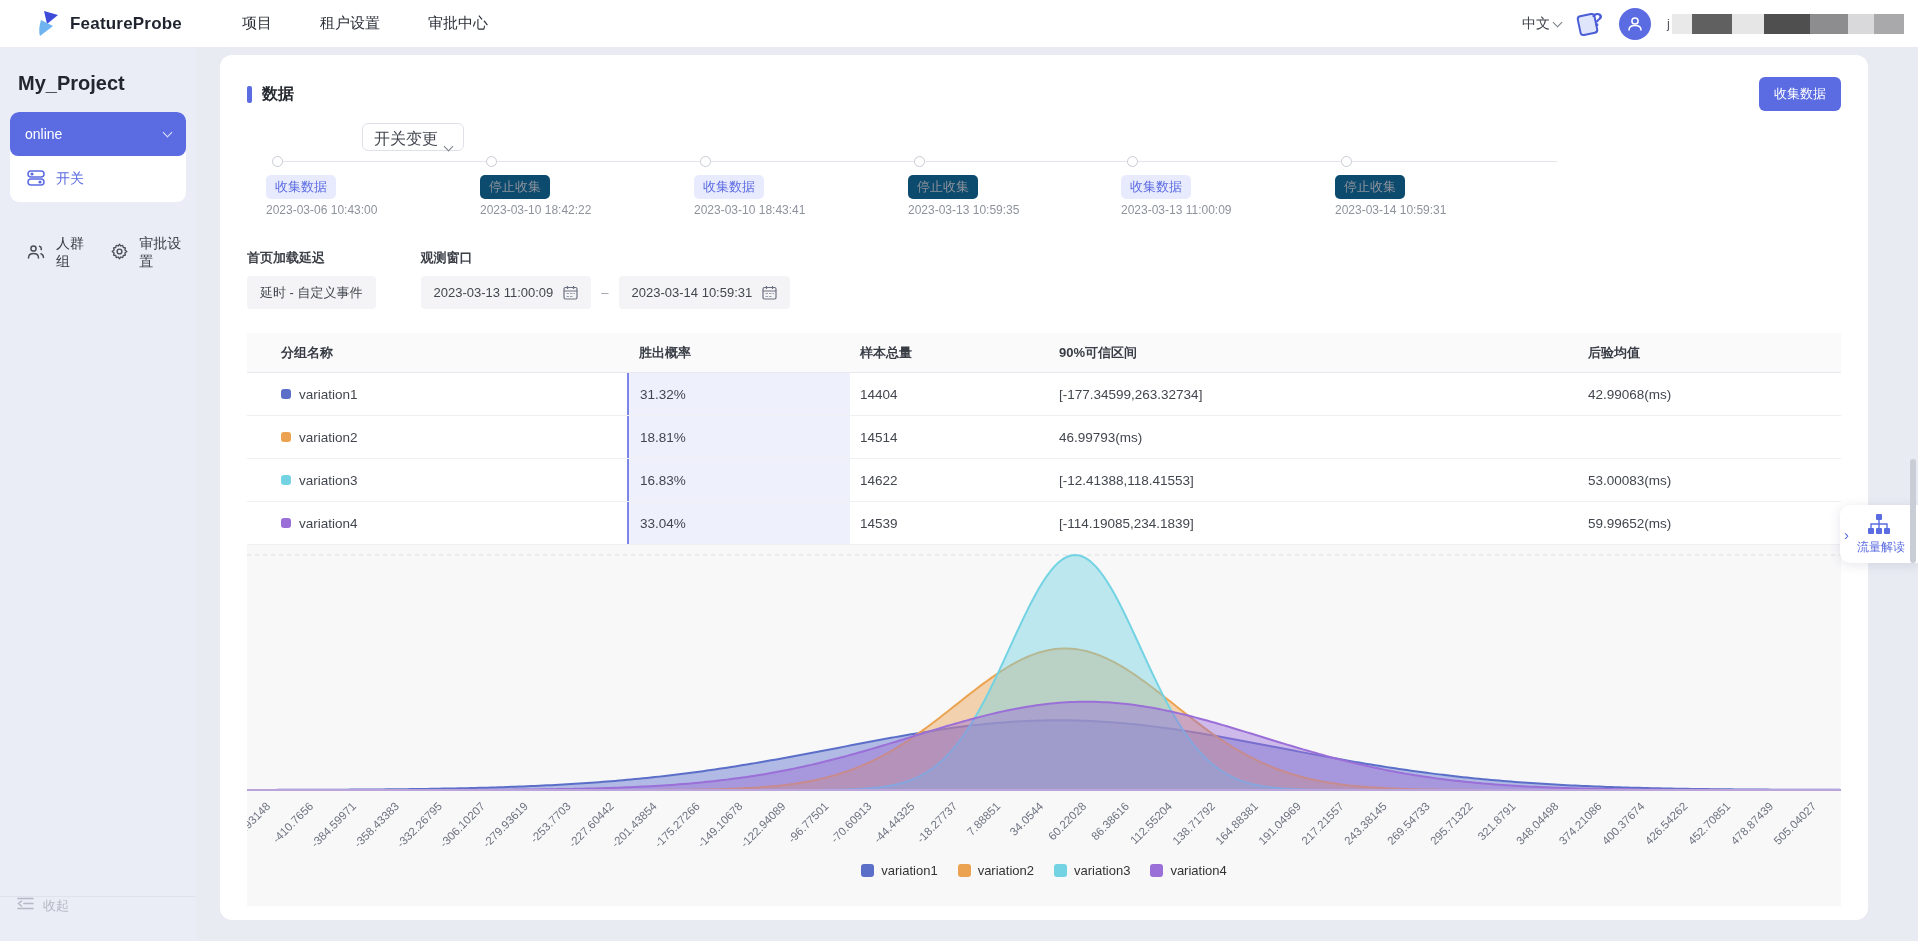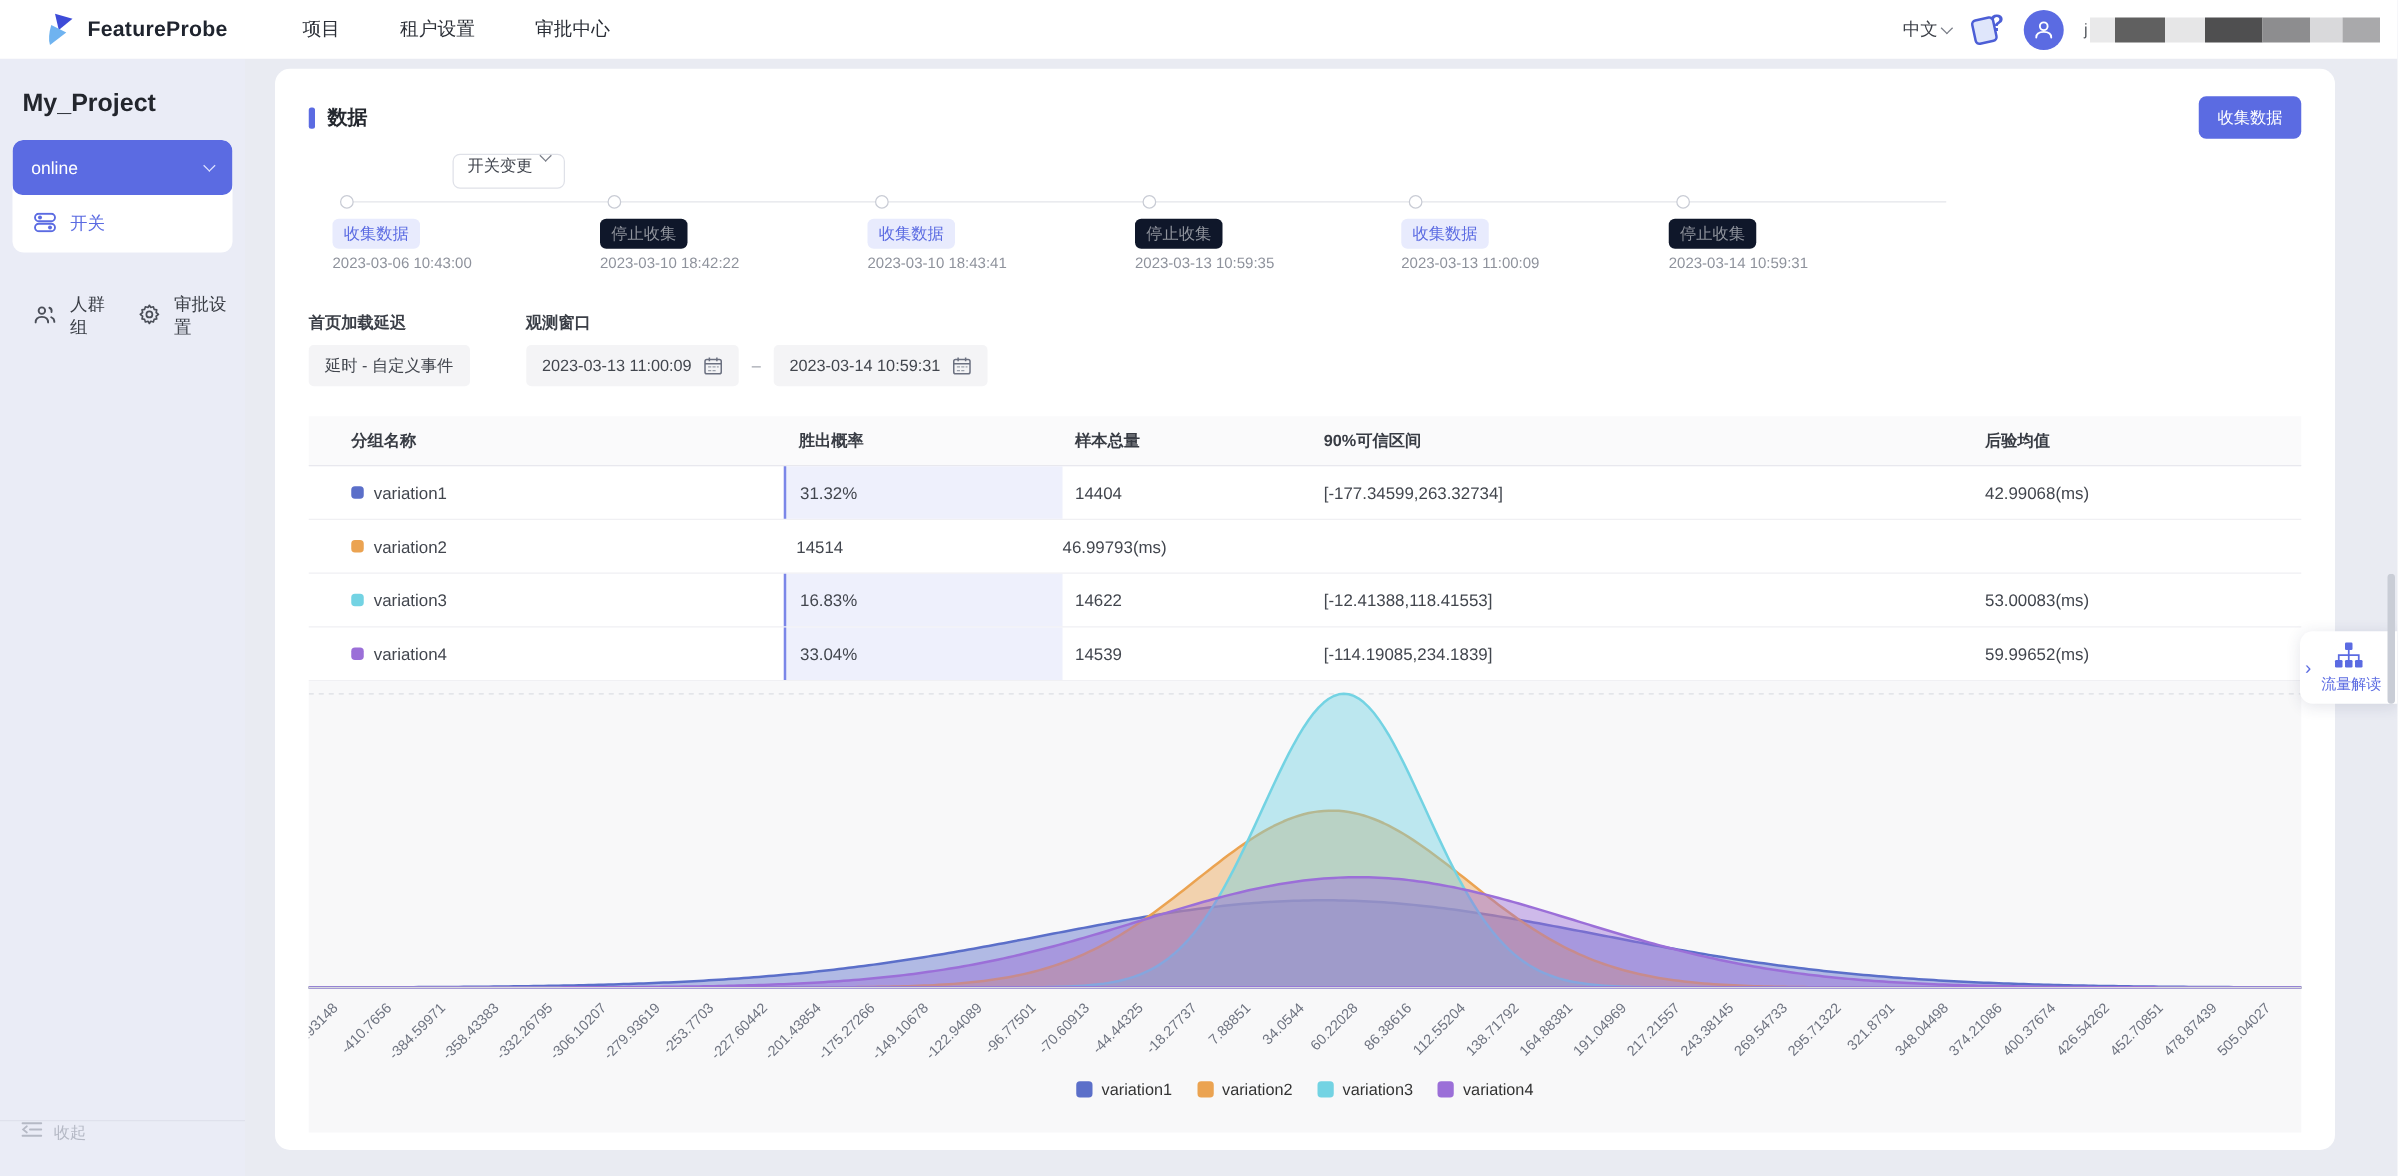--- a/index.html
+++ b/index.html
@@ -37,26 +37,26 @@
 
   
   .panel { margin:8px 50px 0 24px; width:1648px; height:865px; background:#ffffff; border-radius:12px; padding:24px 27px 0 27px; overflow:hidden; }
   .panel-head { display:flex; align-items:center; justify-content:space-between; height:30px; }
   .sec-title { display:flex; align-items:center; gap:10px; font-size:16px; font-weight:bold; color:#24282f; }
   .sec-bar { width:5px; height:17px; background:#5b6be2; border-radius:2px; }
   .btn-primary { background:#5b6be2; color:#fff; font-size:13px; border:none; border-radius:6px; padding:8px 15px; cursor:pointer; }
 
   
   .timeline { position:relative; height:118px; margin-top:0; }
-  .tl-filter { position:absolute; left:115px; top:14px; height:28px; display:flex; align-items:flex-start; gap:7px; background:#fff; border:1px solid #dfe1e8; border-radius:6px; padding:0 11px; font-size:13px; color:#41454e; cursor:pointer; }
+  .tl-filter { position:absolute; left:115px; top:14px; height:28px; display:flex; align-items:flex-end; gap:7px; background:#fff; border:1px solid #dfe1e8; border-radius:6px; padding:0 11px; font-size:16px; color:#41454e; cursor:pointer; }
   .tl-line { position:absolute; left:25px; top:52px; width:1285px; height:1px; background:#e4e5ea; }
   .tl-node { position:absolute; top:47px; width:11px; height:11px; border:1.6px solid #c9ccd5; background:#fff; border-radius:50%; }
   .tl-badge { position:absolute; top:66px; font-size:13px; padding:3px 9px; border-radius:5px; white-space:nowrap; }
   .tl-badge.start { background:#e8ebfd; color:#5b6be2; }
-  .tl-badge.stop  { background:#0f172a; color:#8f939c; }
+  .tl-badge.stop  { background:#0c4a6e; color:#8f939c; }
   .tl-time { position:absolute; top:94px; font-size:12px; color:#8e929c; white-space:nowrap; }
 
   
   .filters { display:flex; gap:45px; margin-top:22px; }
   .f-label { font-size:13px; color:#3b3f47; font-weight:bold; }
   .f-row { display:flex; align-items:center; gap:10px; margin-top:9px; }
   .pill { background:#f4f4f6; border-radius:4px; height:33px; display:flex; align-items:center; padding:0 13px; font-size:13px; color:#42464e; cursor:pointer; gap:10px; }
   .sep { color:#9a9ea8; font-size:13px; }
 
   
@@ -264,20 +264,23 @@
               <span>31.32%</span>
             </div>
             <div class="c3"><span>14404</span></div>
             <div class="c4"><span>[-177.34599,263.32734]</span></div>
             <div class="c5"><span>42.99068(ms)</span></div>
           </div>
           <div class="trow tbody-row">
             <div class="c1">
               <span class="sw" style="background: rgb(235, 163, 81);"></span>
               <span>variation2</span>
+            </div>
+            <div class="c2">
+              <span>18.81%</span>
             </div>
             <div class="c3"><span>14514</span></div>
             <div class="c5"><span>46.99793(ms)</span></div>
           </div>
           <div class="trow tbody-row">
             <div class="c1">
               <span class="sw" style="background: rgb(115, 211, 227);"></span>
               <span>variation3</span>
             </div>
             <div class="c2">

